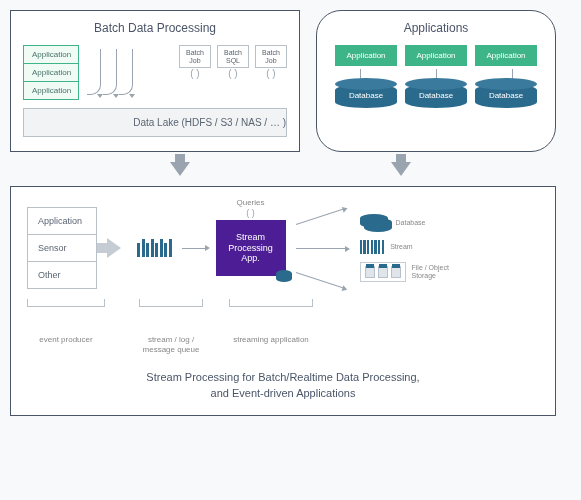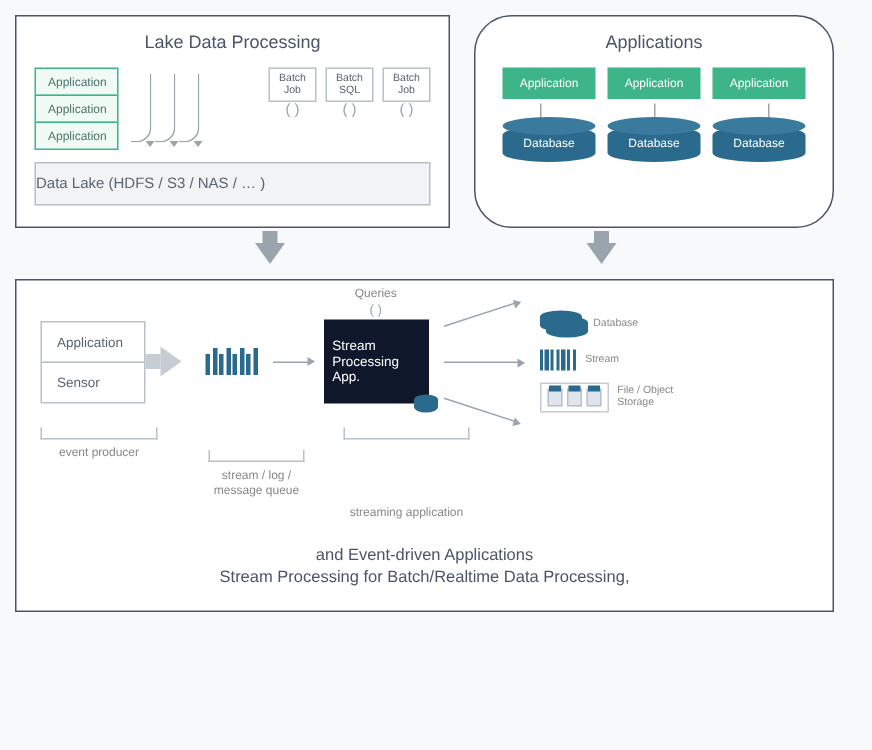--- a/index.html
+++ b/index.html
@@ -66,21 +66,21 @@
     padding: 3px 4px;
     text-align: center;
     width: 32px;
     line-height: 1.1;
   }
   .paren { font-size: 10px; color: #9aa4af; width: 32px; text-align: center; }
   .data-lake {
     border: 1px solid #b8c0c8;
     background: #f1f3f5;
     color: #5a6572;
-    text-align: left;
+    text-align: right;
     font-size: 10px;
     padding: 8px 0;
     margin-top: 6px;
   }
   
   .apps-panel { width: 240px; border-radius: 25px; }
   .apps-row { display: flex; gap: 8px; justify-content: center; margin-bottom: 18px; }
   .app-green {
     background: #3eb489;
     color: #fff;
@@ -183,23 +183,24 @@
     border-top: 1.5px solid #9aa4af;
     position: relative;
   }
   .thin-arrow::after {
     content: ""; position: absolute; right: -4px; top: -3.5px;
     border-left: 5px solid #9aa4af;
     border-top: 3px solid transparent;
     border-bottom: 3px solid transparent;
   }
   .stream-app-box {
-    background: #0f172a;
+    background: #4c1d95;
     color: #fff;
     font-size: 9px;
+    text-align: center;
     width: 70px;
     padding: 12px 6px;
     position: relative;
     line-height: 1.2;
   }
   .stream-app-box .mini-cyl {
     position: absolute;
     right: -6px; bottom: -6px;
     width: 16px; height: 12px;
     background: #2a6a8c;
@@ -290,36 +291,36 @@
     align-items: center;
   }
   .bracket {
     border-left: 1px solid #b8c0c8;
     border-right: 1px solid #b8c0c8;
     border-bottom: 1px solid #b8c0c8;
     height: 8px;
     width: 100%;
     margin-bottom: 4px;
   }
-  .bracket-caption { line-height: 1.2; }
+  .bracket-caption { line-height: 1.2; margin-top: 24px; }
   .stream-title {
     text-align: center;
     font-size: 11px;
     color: #4a5568;
     margin-top: 16px;
     line-height: 1.4;
   }
 </style>
 </head>
 <body>
 
 <div class="top-row">
 
   <div class="panel batch-panel">
-    <div class="panel-title">Lake Data Processing</div>
+    <div class="panel-title">Batch Data Processing</div>
     <div class="batch-inner">
       <div class="app-stack">
         <div class="app-box">Application</div>
         <div class="app-box">Application</div>
         <div class="app-box">Application</div>
       </div>
       <div class="arrow-col">
         <div class="curved-arrow"></div>
         <div class="curved-arrow"></div>
         <div class="curved-arrow"></div>
@@ -380,20 +381,21 @@
 <div class="merge-row">
   <div class="big-arrow"></div>
   <div class="big-arrow"></div>
 </div>
 
 <div class="panel stream-panel">
   <div class="stream-row">
     <div class="producer-stack">
       <div class="producer-box">Application</div>
       <div class="producer-box">Sensor</div>
+      <div class="producer-box">Other</div>
     </div>
     <div class="fat-arrow"></div>
     <div class="queue-bars">
       <span></span>
         <span></span>
         <span></span>
         <span></span>
         <span></span>
         <span></span>
         <span></span>
@@ -441,29 +443,29 @@
       </div>
     </div>
   </div>
 
   <div class="bracket-row">
     <div class="bracket-seg" style="width:78px;">
       <div class="bracket"></div>
       <div class="bracket-caption">event producer</div>
     </div>
     <div style="width:34px;"></div>
-    <div class="bracket-seg" style="width:64px;justify-content:center;">
+    <div class="bracket-seg" style="width:64px;">
       <div class="bracket"></div>
       <div class="bracket-caption">stream / log / message queue</div>
     </div>
     <div style="width:26px;"></div>
-    <div class="bracket-seg" style="width:84px;gap:40px;">
+    <div class="bracket-seg" style="width:84px;">
       <div class="bracket"></div>
       <div class="bracket-caption">streaming application</div>
     </div>
     <div style="width:46px;"></div>
   </div>
 
   <div class="stream-title">
+    <div>Stream Processing for Batch/Realtime Data Processing,</div>
     <div>and Event-driven Applications</div>
-    <div>Stream Processing for Batch/Realtime Data Processing,</div>
   </div>
 </div>
 
 </body></html>

